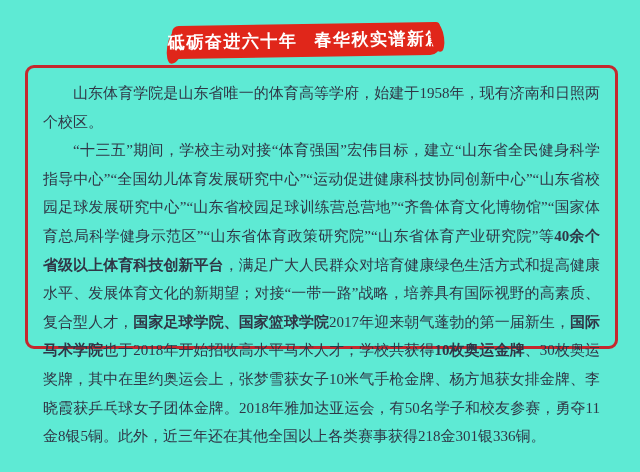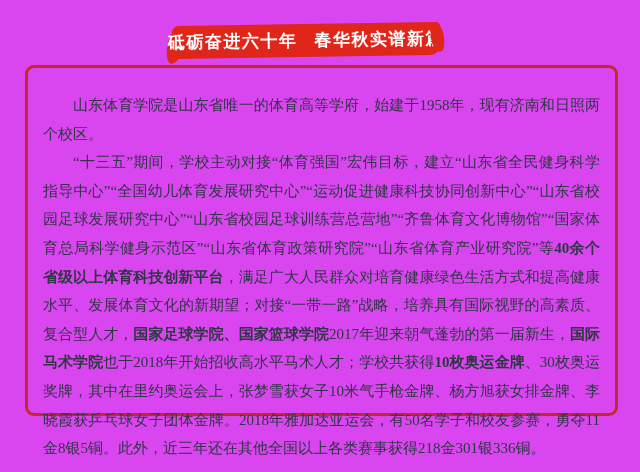--- a/index.html
+++ b/index.html
@@ -4,21 +4,21 @@
 <style>
   html, body {
     margin: 0;
     padding: 0;
     background: #ffffff;
   }
   .canvas {
     position: relative;
     width: 640px;
     height: 472px;
-    background: #d946ef;
+    background: #5eead4;
     overflow: hidden;
     font-family: "Liberation Serif", "DejaVu Serif", serif;
   }
 
   
   .banner {
     position: absolute;
     left: 172px;
     top: 24px;
     width: 268px;
@@ -62,25 +62,25 @@
     letter-spacing: 1.5px;
     white-space: nowrap;
   }
 
   
   .article-box {
     position: absolute;
     left: 25px;
     top: 65px;
     width: 593px;
-    height: 351px;
+    height: 284px;
     box-sizing: border-box;
     border: 3px solid #c5282e;
     border-radius: 9px;
-    padding: 23px 15px 0 15px;
+    padding: 11px 15px 0 15px;
     color: #303646;
   }
   .para {
     margin: 0;
     font-size: 15px;
     line-height: 28.6px;
     text-align: justify;
     text-indent: 2em;
   }
   .para .bold {

